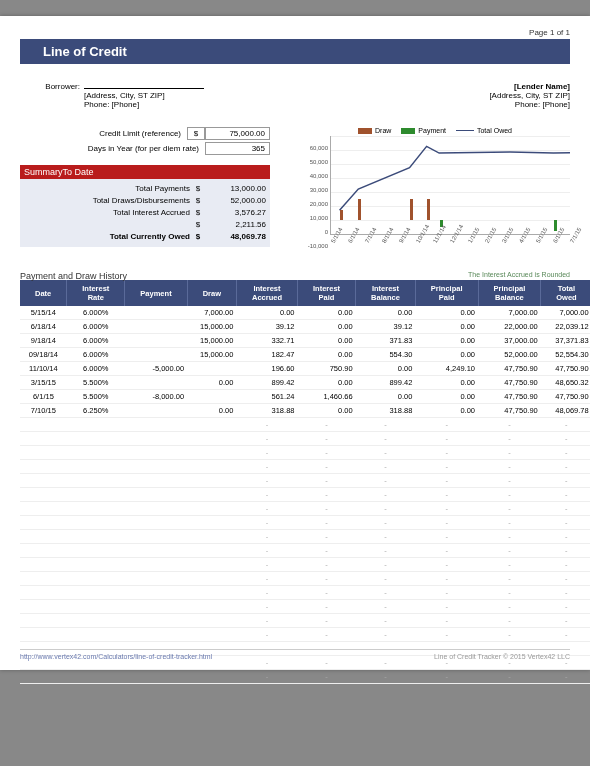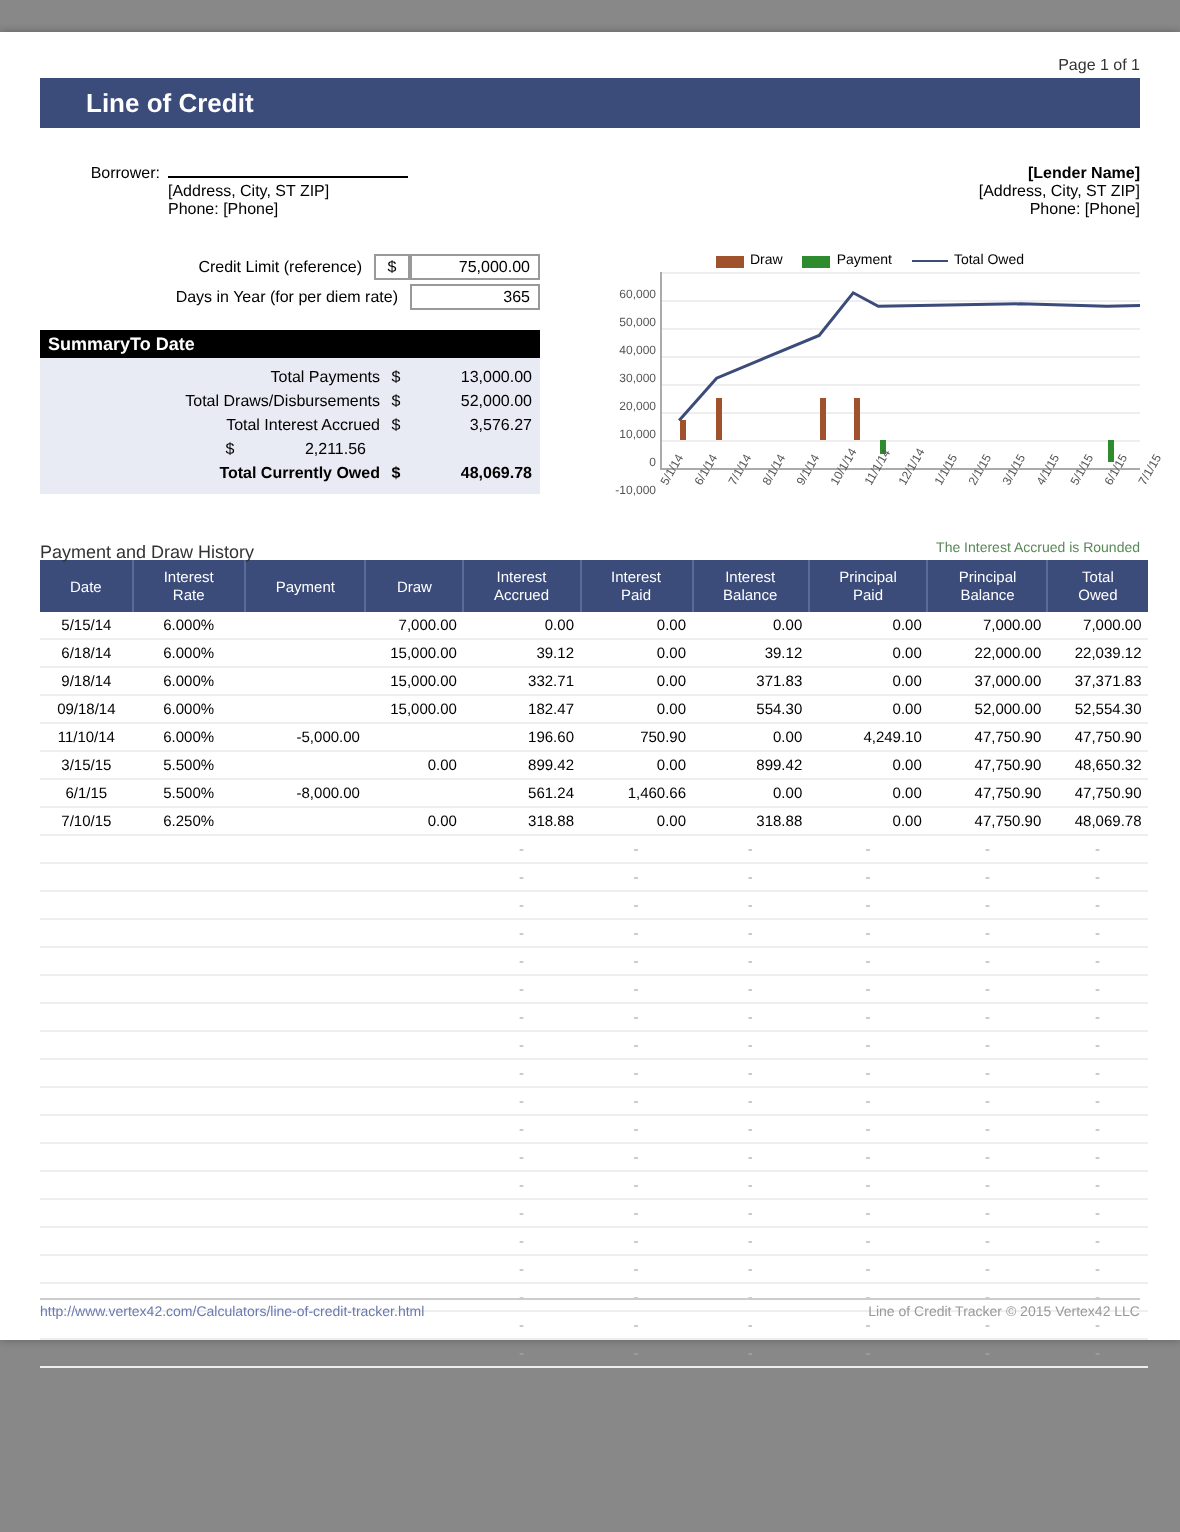--- a/index.html
+++ b/index.html
@@ -9,23 +9,23 @@
   .title-bar{background:#3b4b7a;color:#fff;font-size:13px;font-weight:bold;padding:5px 23px;margin-top:2px}
   .top-block{margin-top:18px;display:flex;justify-content:space-between;font-size:8px}
   .borrower-block .label{display:inline-block;width:60px;text-align:right;margin-right:4px}
   .lender-block{text-align:right}
   .lender-block .name{font-weight:bold}
   .mid{margin-top:18px;display:flex;justify-content:space-between;align-items:flex-start}
   .left-mid{flex:0 0 250px}
   .ref-row{display:flex;justify-content:flex-end;align-items:center;margin-bottom:2px}
   .ref-row .rlabel{text-align:right;margin-right:6px}
   .ref-row .rbox{border:1px solid #999;padding:1px 4px;width:55px;text-align:right}
-  .summary-head{background:#000000;color:#fff;font-size:9px;font-weight:bold;padding:2px 4px;margin-top:10px}
+  .summary-head{background:#b91c1c;color:#fff;font-size:9px;font-weight:normal;padding:2px 4px;margin-top:10px}
   .summary-body{background:#e8ebf3;padding:4px 4px}
-  .srow{display:flex;justify-content:center;line-height:12px}
+  .srow{display:flex;justify-content:flex-end;line-height:12px}
   .srow .slabel{text-align:right;flex:1}
   .srow .scur{width:16px;text-align:center}
   .srow .sval{width:60px;text-align:right}
   .srow.bold{font-weight:bold}
   .chart{width:270px;height:130px;position:relative}
   .chart-legend{display:flex;justify-content:center;gap:10px;font-size:7px;margin-bottom:2px}
   .leg-item{display:flex;align-items:center;gap:3px}
   .sw{width:14px;height:6px}
   .sw-draw{background:#a0522d}
   .sw-pay{background:#2e8b2e}
@@ -34,21 +34,21 @@
   .ylabels{position:absolute;left:0;top:14px;width:28px;text-align:right;font-size:6px;color:#555;line-height:14px}
   .xlabels{margin-left:30px;display:flex;justify-content:space-between;font-size:6px;color:#555;transform:rotate(0)}
   .xlabels span{transform:rotate(-60deg);transform-origin:top left;white-space:nowrap;width:1px;margin-top:6px}
   .bar{position:absolute;bottom:14px;width:3px}
   .bar.draw{background:#a0522d}
   .bar.pay{background:#2e8b2e}
   .line-path{position:absolute;left:0;top:0;width:100%;height:100%}
   .section-title{font-size:9px;margin-top:14px;font-weight:normal;color:#333}
   .note{font-size:7px;color:#588858;text-align:right;margin-top:-10px}
   .tbl{width:100%;border-collapse:collapse;font-size:7.5px;margin-top:2px}
-  .tbl thead th{background:#3b4b7a;color:#fff;padding:4px 15px;font-weight:normal;text-align:center;border-right:1px solid #5a6a99}
+  .tbl thead th{background:#3b4b7a;color:#fff;padding:4px 15px;font-weight:bold;text-align:center;border-right:1px solid #5a6a99}
   .tbl thead th:last-child{border-right:none}
   .tbl td{padding:2px 3px;border-bottom:1px solid #eee;text-align:right}
   .tbl td.c{text-align:center}
   .tbl tr.empty td{color:#aaa;text-align:center}
   .footer{position:absolute;bottom:10px;left:20px;right:20px;display:flex;justify-content:space-between;font-size:7px;color:#999;border-top:1px solid #ccc;padding-top:3px}
   .footer a{color:#6a7aaf;text-decoration:none}
 </style>
 </head>
 <body>
 

